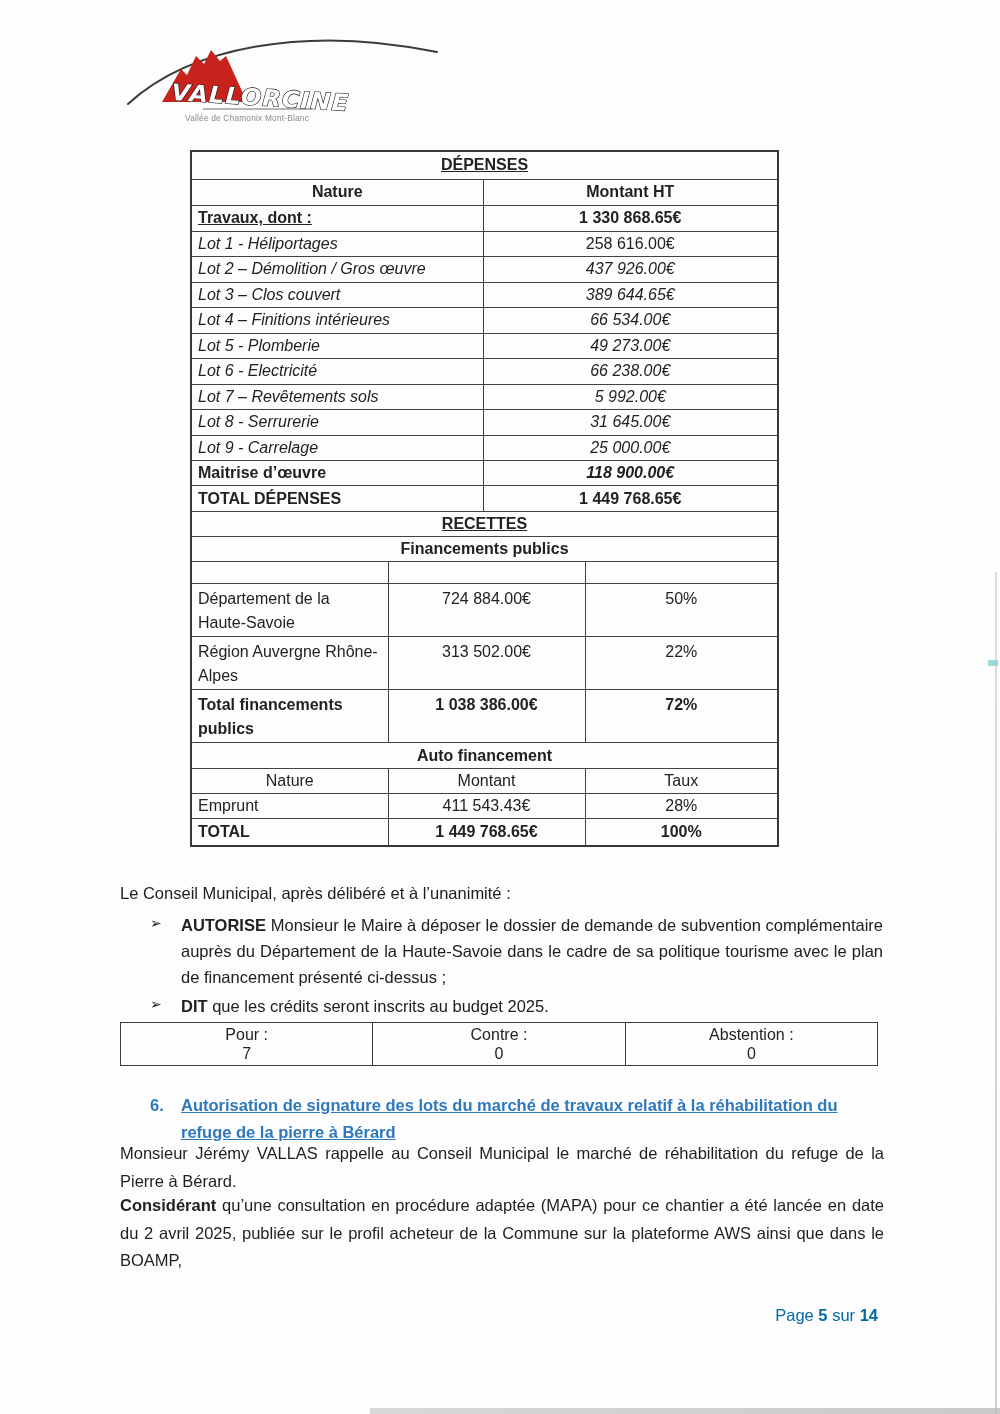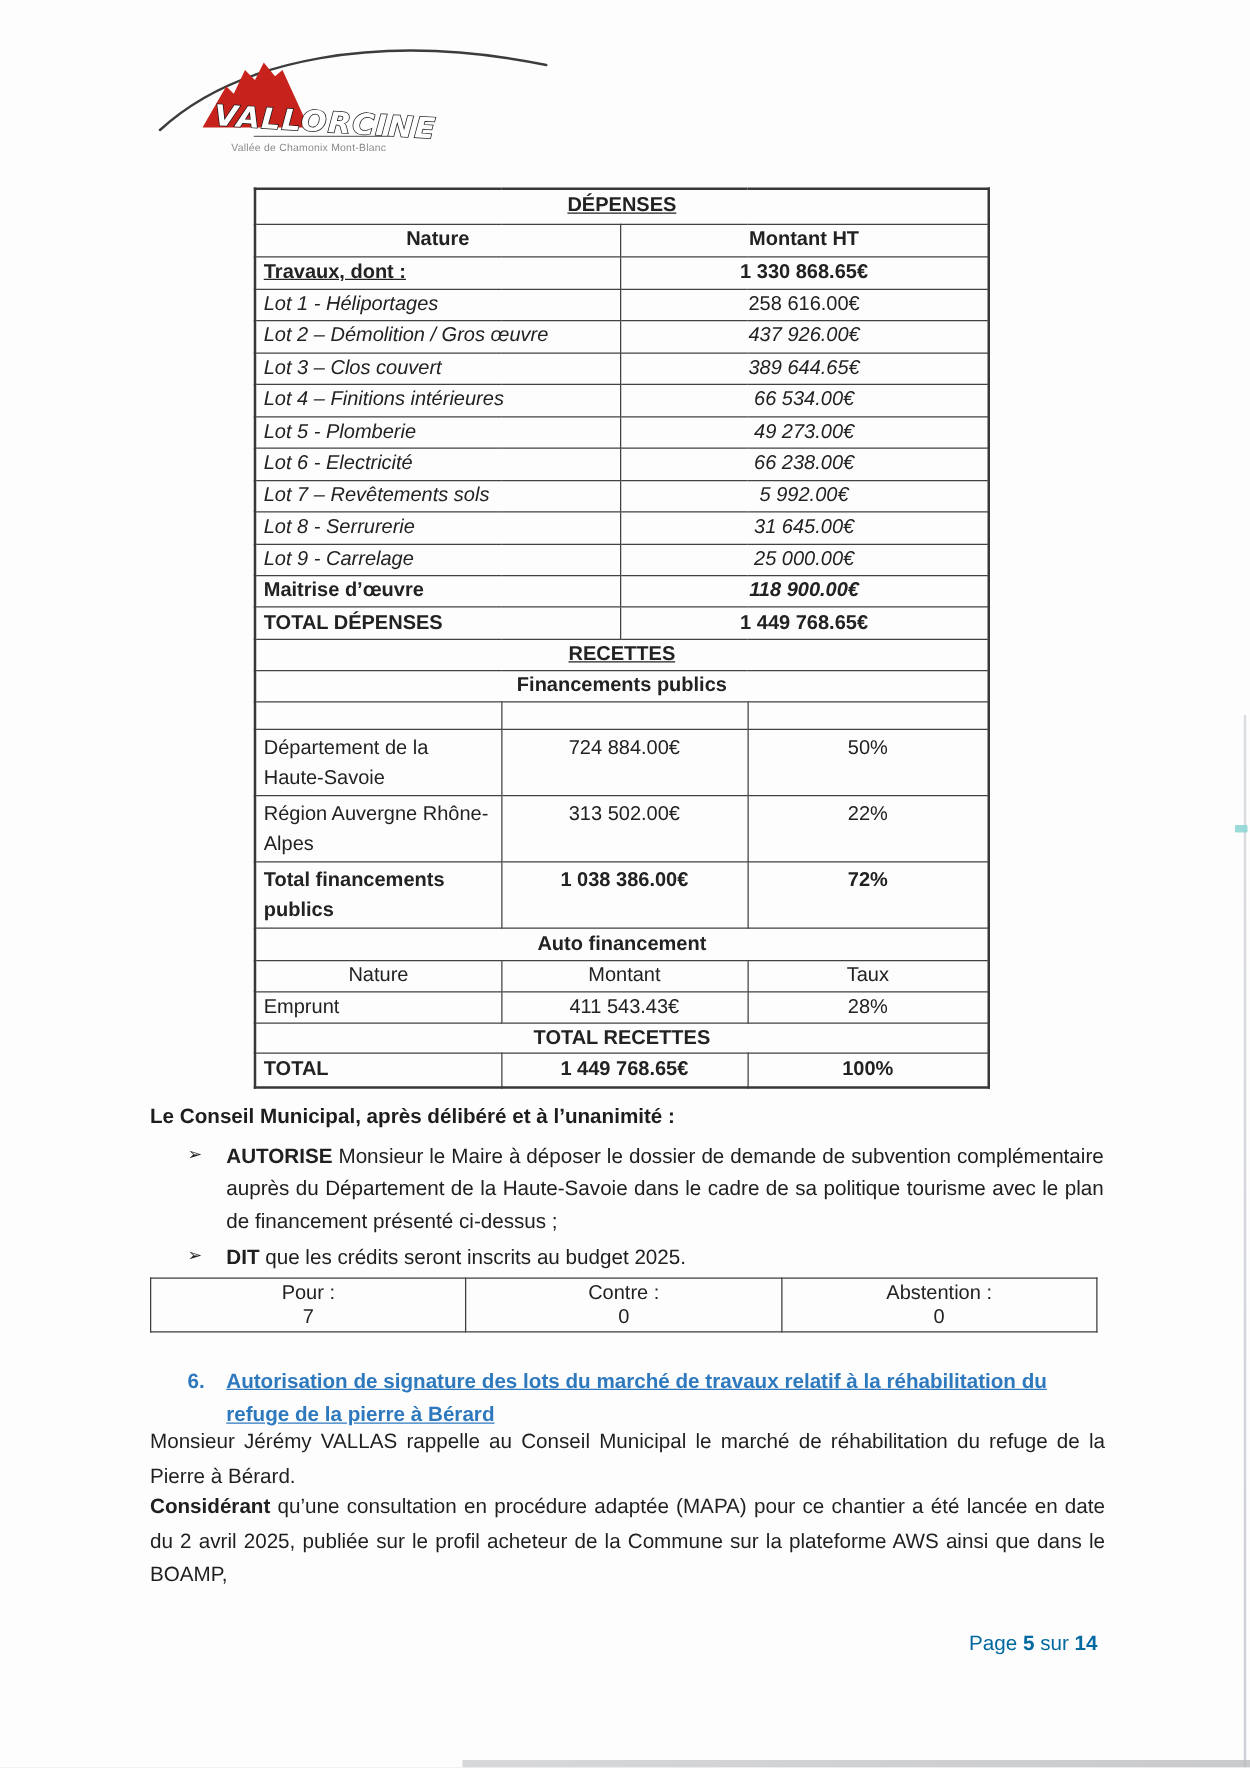--- a/index.html
+++ b/index.html
@@ -9,35 +9,35 @@
   
   .logo{position:absolute;left:115px;top:25px;width:335px;height:102px;}
   .arc{fill:none;stroke:#3c3c3c;stroke-width:2;stroke-linecap:round;}
   .logoword{font-family:"DejaVu Sans",sans-serif;font-weight:bold;font-style:italic;
             font-size:23px;fill:#ffffff;stroke:#141414;stroke-width:1.15;paint-order:stroke;
             letter-spacing:1px;}
   .logoline{stroke:#6f6f6f;stroke-width:1;}
   .logosub{font-size:8.3px;fill:#8a8a8a;letter-spacing:.2px;font-family:"Liberation Sans",sans-serif;}
 
   
-  table.budget{position:absolute;left:203px;top:150px;width:587px;border-collapse:collapse;
+  table.budget{position:absolute;left:190px;top:150px;width:587px;border-collapse:collapse;
                table-layout:fixed;border:2px solid #383838;}
   table.budget td{border:1.4px solid #424242;font-size:16px;color:#222;padding:1px 6px;
                   vertical-align:middle;line-height:20px;overflow:hidden;}
   tr.top td{vertical-align:top;padding-top:3px;line-height:24px;}
   .b{font-weight:bold}.i{font-style:italic}.u{text-decoration:underline}
   .c{text-align:center}.l{text-align:left;padding-left:8px}
   .t17{font-size:17px}
   tr.h22{height:22px}tr.h24{height:24px}tr.h25{height:25px}tr.h255{height:25.5px}
   tr.h26{height:26px}tr.h27{height:27px}tr.h28{height:28px}
   tr.h48{height:48px}tr.h50{height:50px}tr.h51{height:51px}
 
   
   .intro{position:absolute;left:120px;top:884px;width:770px;font-size:16.5px;
-         font-weight:bold;color:#1d1d1d;}
+         font-weight:normal;color:#1d1d1d;}
   .bullets{position:absolute;left:150px;top:912px;width:733px;}
   .bullet{display:flex;margin-bottom:3px;}
   .marker{width:31px;flex:none;font-size:14px;padding-top:3px;color:#222;}
   .btext{flex:1;text-align:justify;font-size:16.5px;line-height:26px;color:#202020;}
 
   
   table.vote{position:absolute;left:120px;top:1022px;width:758px;border-collapse:collapse;
              table-layout:fixed;border:1.8px solid #3b3b3b;}
   table.vote td{border:1.6px solid #3d3d3d;text-align:center;font-size:16px;
                 padding:2px 0;line-height:19px;color:#222;}
@@ -172,23 +172,20 @@
     </tr>
     <tr class="h25">
       <td class="c">Nature</td>
       <td colspan="2" class="c">Montant</td>
       <td class="c">Taux</td>
     </tr>
     <tr class="h25">
       <td class="l">Emprunt</td>
       <td colspan="2" class="c">411 543.43€</td>
       <td class="c">28%</td>
-    </tr>
-    <tr class="h24">
-      <td colspan="4" class="c b">TOTAL RECETTES</td>
     </tr>
     <tr class="h27">
       <td class="l b">TOTAL</td>
       <td colspan="2" class="c b">1 449 768.65€</td>
       <td class="c b">100%</td>
     </tr>
     </tbody>
   </table>
 
   <div class="intro">Le Conseil Municipal, après délibéré et à l’unanimité :</div>

